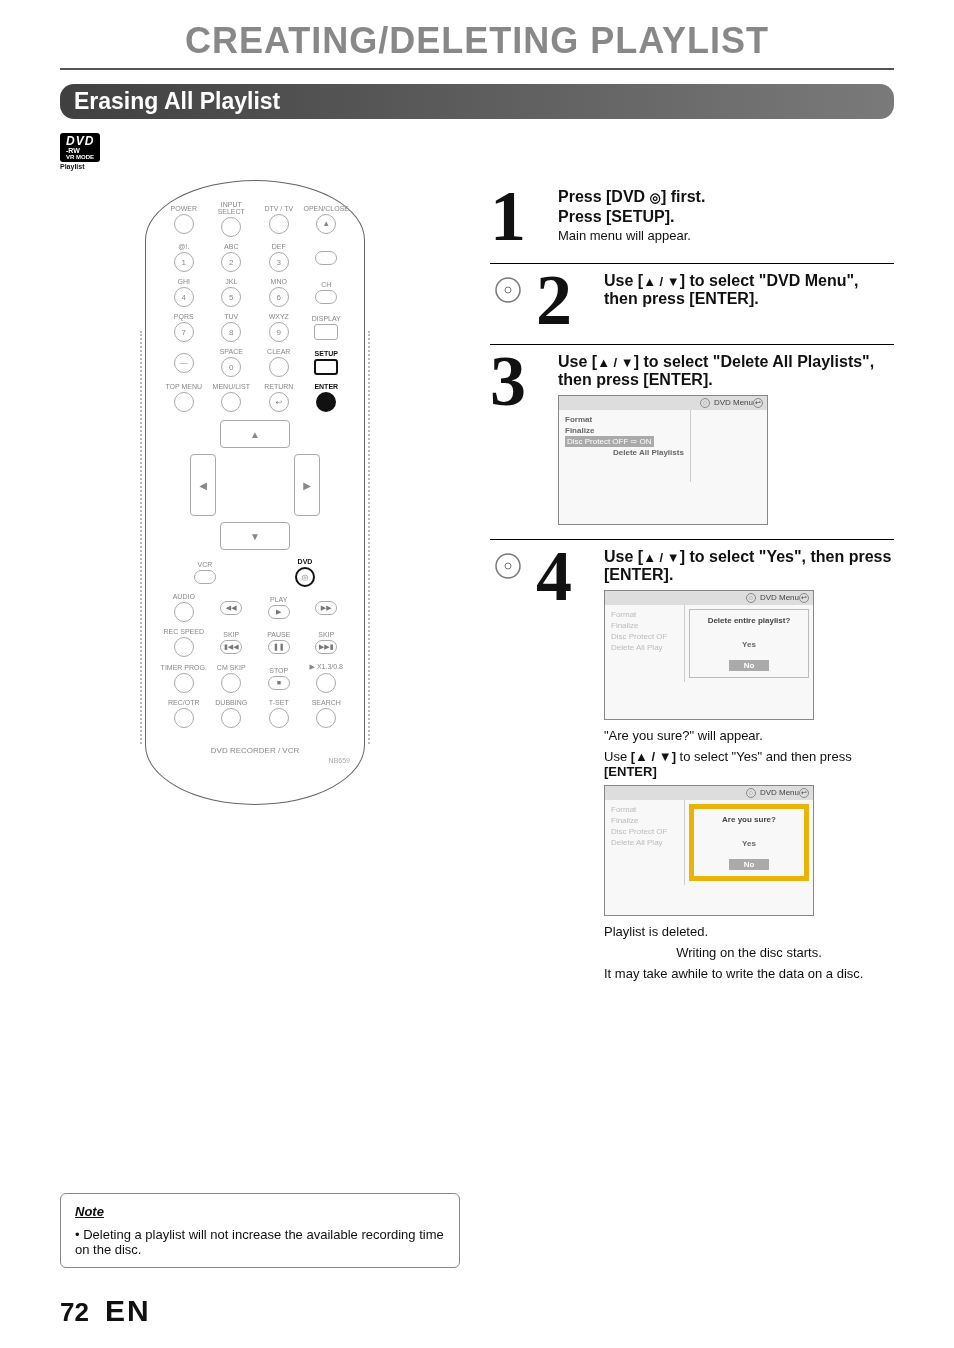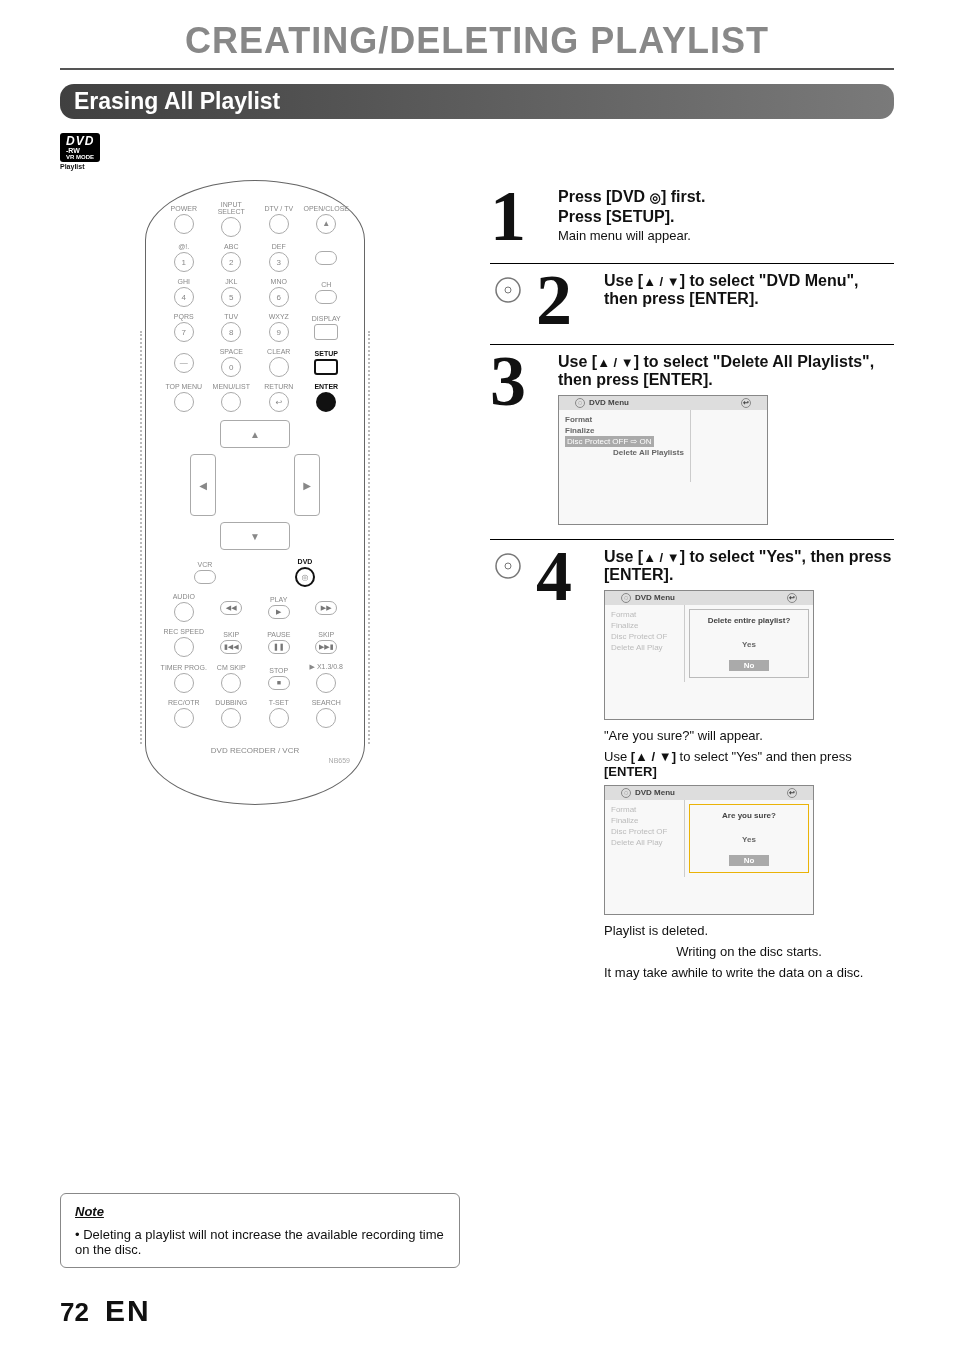--- a/index.html
+++ b/index.html
@@ -115,22 +115,22 @@
   .step-body p { font-size:13px; margin-bottom:6px; }
   .step-disc-icon { width:36px; text-align:center; margin-top:4px; }
   .arrows { display:inline-block; font-size:13px; font-weight:700; }
 
   
   .screen {
     width: 210px; border:1px solid #888; background:#f8f8f8; font-size:8px; color:#666;
     margin-top:6px;
   }
   .screen-title {
-    display:flex; justify-content:space-between; align-items:center;
-    background:#ddd; padding:2px 16px; font-weight:700; color:#444;
+    display:flex; justify-content:flex-end; align-items:center;
+    background:#ddd; padding:2px 4px; font-weight:400; color:#444;
   }
   .screen-title .icon { width:10px; height:10px; border:1px solid #888; border-radius:50%; display:flex; align-items:center; justify-content:center; font-size:7px; }
   .screen-body { display:flex; }
   .screen-menu { padding:4px 6px; line-height:1.4; border-right:1px solid #ccc; min-width:80px; }
   .screen-menu .hl { background:#aaa; color:#fff; padding:0 2px; display:inline-block; }
   .screen-menu .dim { color:#bbb; }
   .screen-panel { flex:1; display:flex; flex-direction:column; align-items:center; justify-content:center; gap:10px; padding:6px; }
   .screen-panel .q { font-weight:700; color:#444; margin-bottom:4px; }
   .screen-panel .opt { width:40px; text-align:center; font-weight:700; padding:1px 0; }
   .screen-panel .opt.sel { background:#aaa; color:#fff; }
@@ -514,21 +514,21 @@
               </span>
             <span class="icon">↩</span>
           </div>
           <div class="screen-body">
             <div class="screen-menu">
               <div class="dim">Format</div>
               <div class="dim">Finalize</div>
               <div class="dim">Disc Protect OF</div>
               <div class="dim">Delete All Play</div>
             </div>
-            <div class="screen-panel" style="border:1px solid #eab308; margin:4px;">
+            <div class="screen-panel" style="border:5px solid #eab308; margin:4px;">
               <div class="q">Are you sure?</div>
               <div class="opt">Yes</div>
               <div class="opt sel">No</div>
             </div>
           </div>
           <div class="screen-space"></div>
         </div>
 
         <p style="margin-top:8px;">Playlist is deleted.</p>
         <p style="margin-top:0;text-align:center;">Writing on the disc starts.</p>

